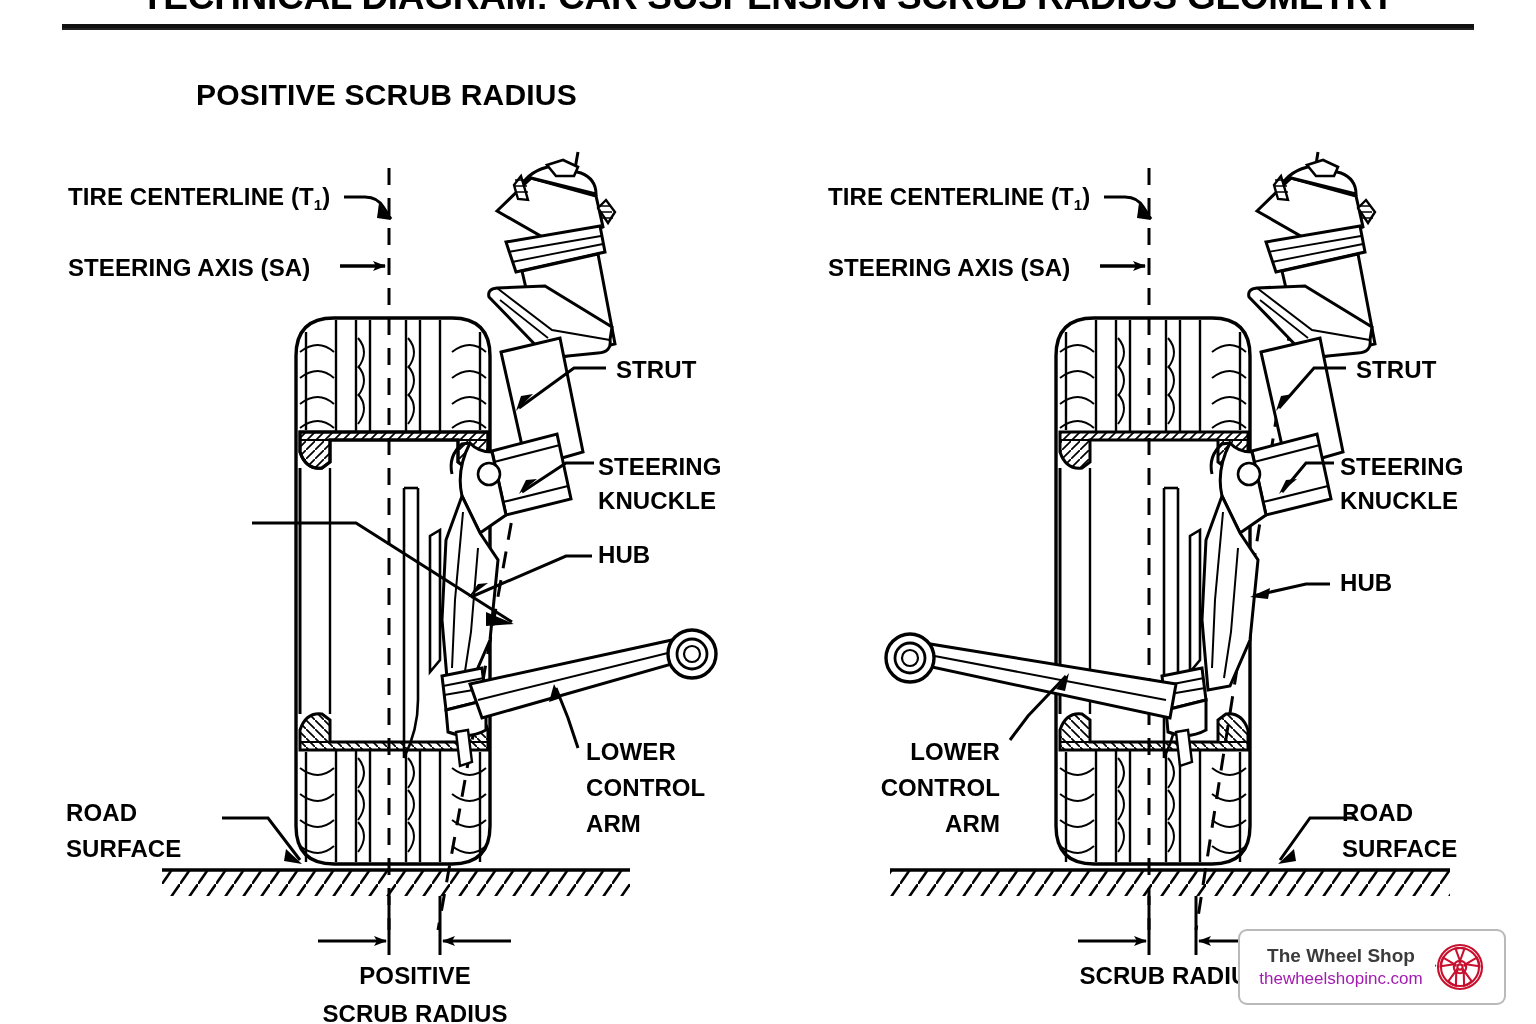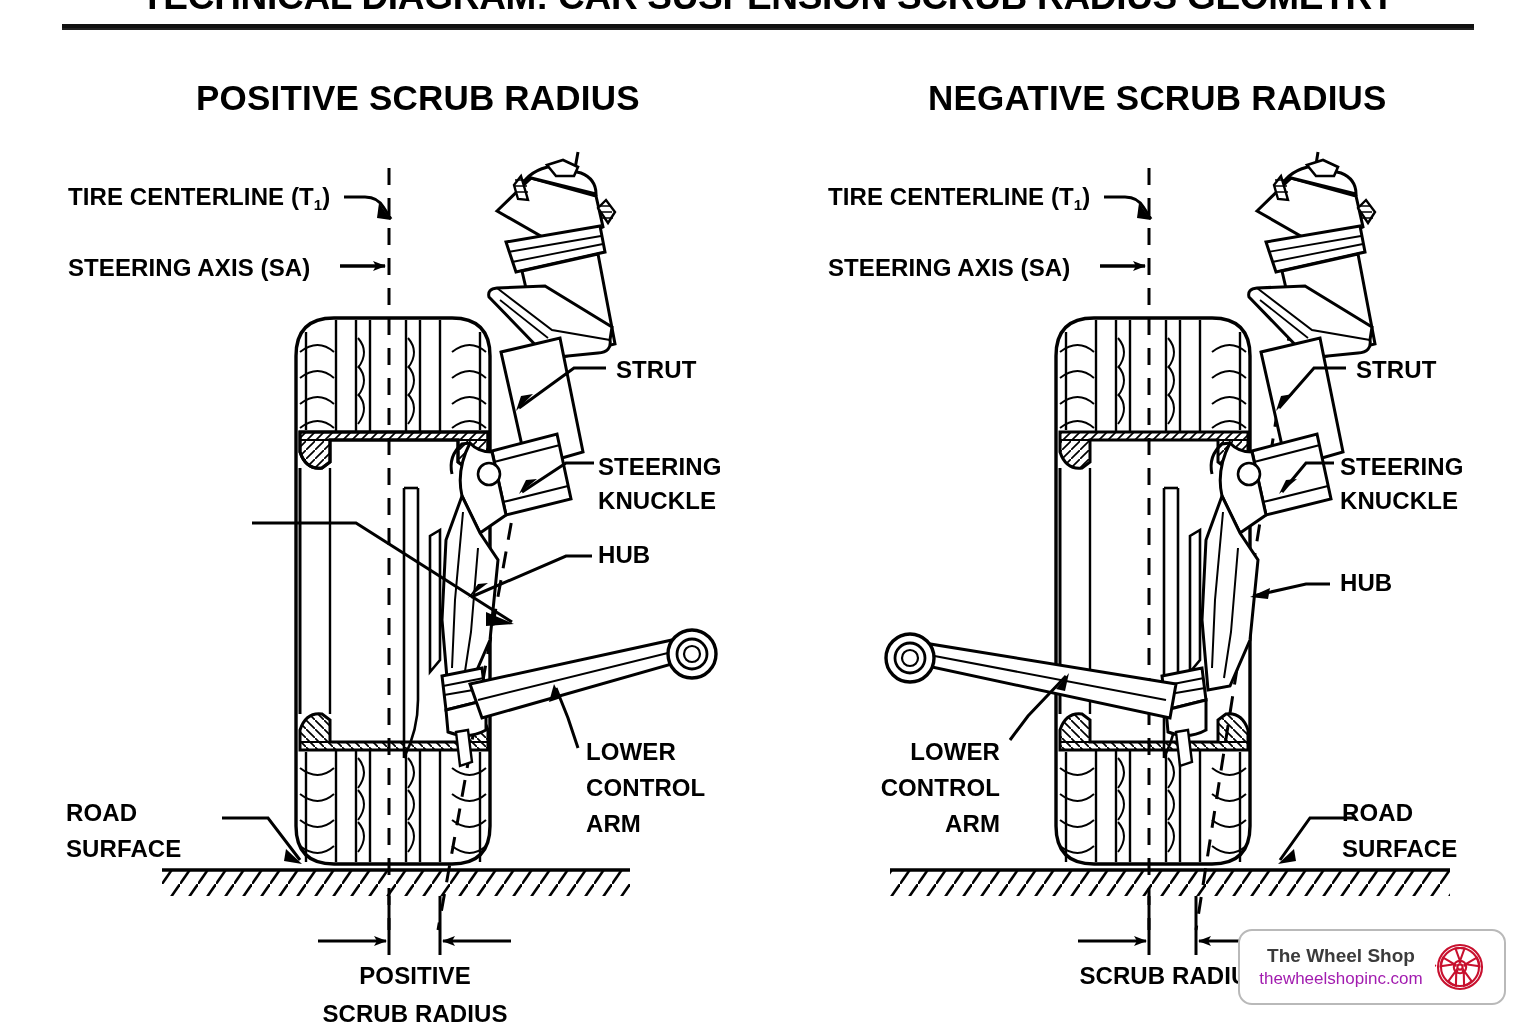--- a/index.html
+++ b/index.html
@@ -23,21 +23,21 @@
     font-size:37px;font-weight:bold;letter-spacing:-0.3px;
     line-height:46px;white-space:nowrap;
   }
   #title-rule{
     position:absolute;left:62px;top:24px;width:1412px;height:0;
     border-top:4px solid #111;border-bottom:2px solid #222;
   }
 
   
   .panel-heading{
-    position:absolute;font-size:35px;font-weight:bold;white-space:nowrap;
+    position:absolute;font-size:30px;font-weight:bold;white-space:nowrap;
     letter-spacing:0.2px;
   }
   #heading-left{left:196px;top:78px;}
   #heading-right{left:928px;top:78px;}
 
   
   .lbl{
     position:absolute;font-size:24px;font-weight:bold;line-height:28px;
     white-space:nowrap;letter-spacing:0.1px;
   }
@@ -45,40 +45,39 @@
   .lbl.r{text-align:right;}
   .lbl sub{font-size:15px;vertical-align:baseline;position:relative;top:5px;}
 
   
   svg.draw{position:absolute;left:0;top:0;width:1536px;height:1024px;overflow:visible;}
   svg.draw *{vector-effect:non-scaling-stroke;}
 
   
   #watermark{
     position:absolute;left:1238px;top:929px;width:268px;height:76px;
-    border:2px solid #b9b9b9;border-radius:14px;background:#ffffff;
+    border:2px solid #b9b9b9;border-radius:9px;background:#ffffff;
     display:flex;align-items:center;justify-content:center;gap:12px;
     box-sizing:border-box;
   }
   #wm-text{display:flex;flex-direction:column;align-items:center;justify-content:center;}
   #wm-title{font-size:19px;font-weight:bold;color:#3b3b3b;line-height:24px;}
   #wm-url{font-size:17px;color:#a21caf;line-height:22px;}
 </style>
 </head>
 <body>
 
 <div id="page">
 
   <div id="title-bar">
     <div id="title-text">TECHNICAL DIAGRAM: CAR SUSPENSION SCRUB RADIUS GEOMETRY</div>
   </div>
   <div id="title-rule"></div>
 
   <div class="panel-heading" id="heading-left">POSITIVE SCRUB RADIUS</div>
-  <div class="panel-heading" id="heading-right">NEGATIVE SCRUB RADIUS</div>
 
   <svg class="draw" viewBox="0 0 1536 1024">
     <defs>
 
       <marker id="ah" markerWidth="13" markerHeight="10" refX="12" refY="5" orient="auto" markerUnits="userSpaceOnUse">
         <path d="M0,0 L13,5 L0,10 L3,5 Z" fill="#000"></path>
       </marker>
 
       <pattern id="roadhatch" width="18" height="26" patternUnits="userSpaceOnUse" patternTransform="rotate(0)">
         <path d="M18,0 L0,26" stroke="#000" stroke-width="2.6" fill="none"></path>

